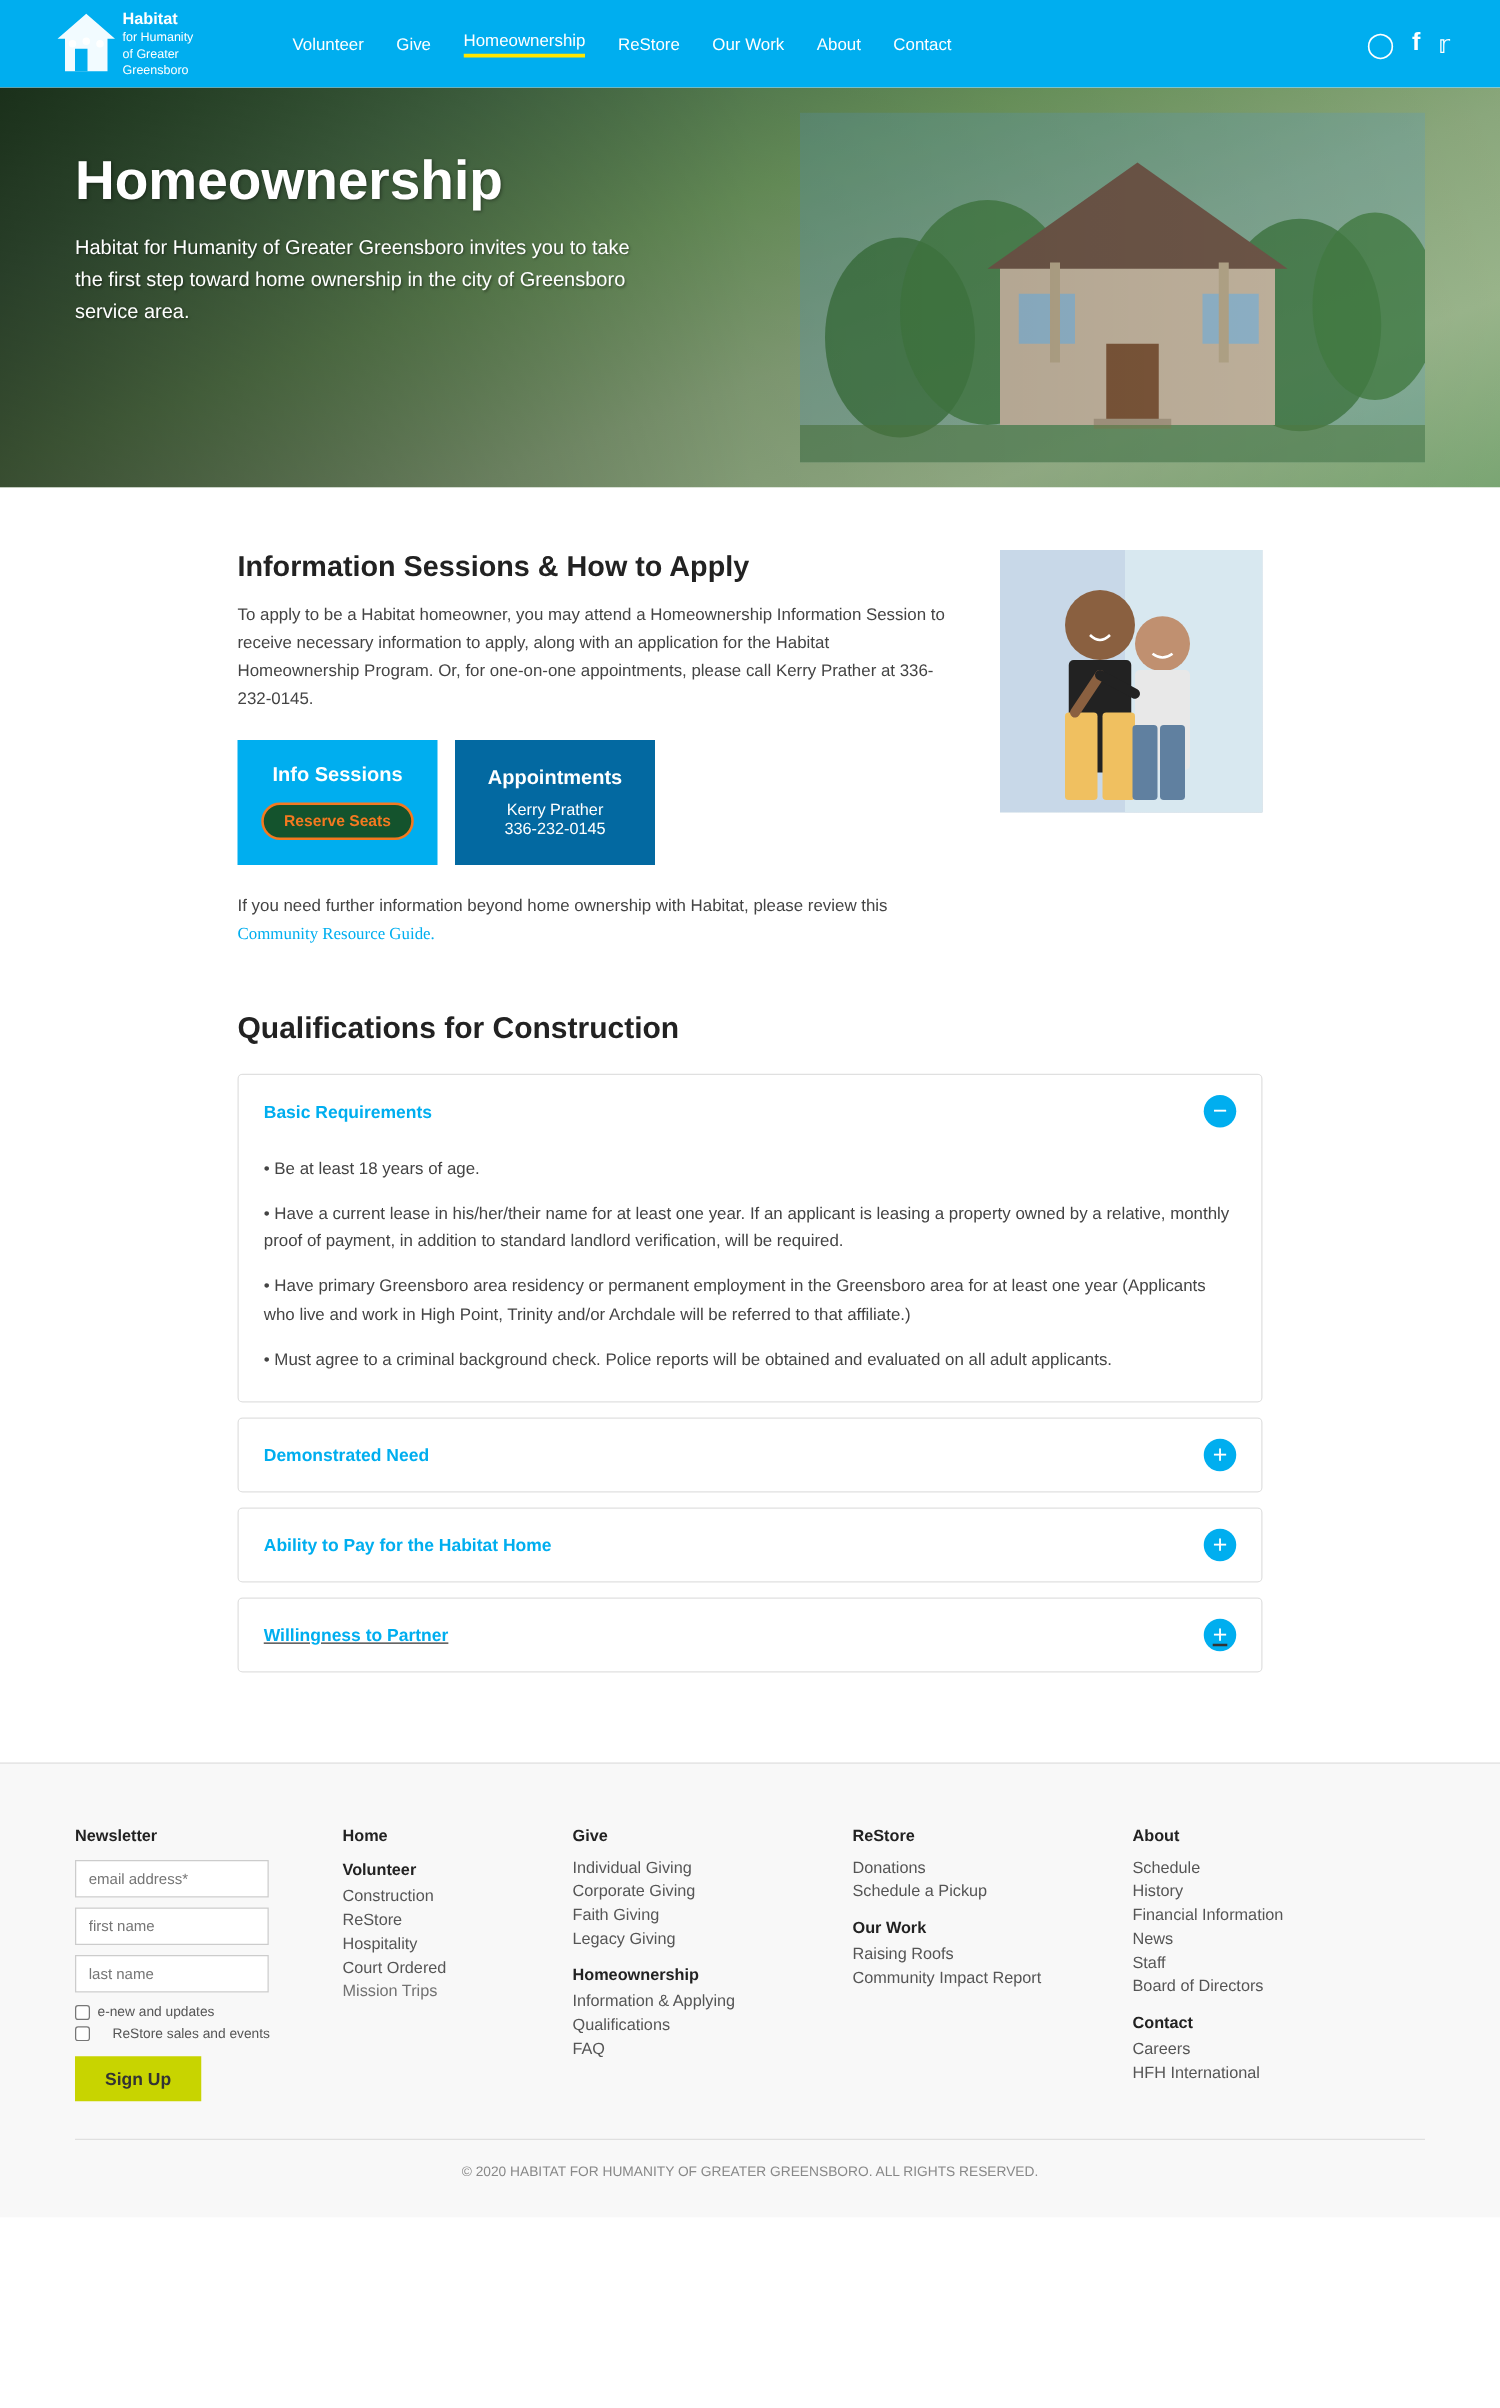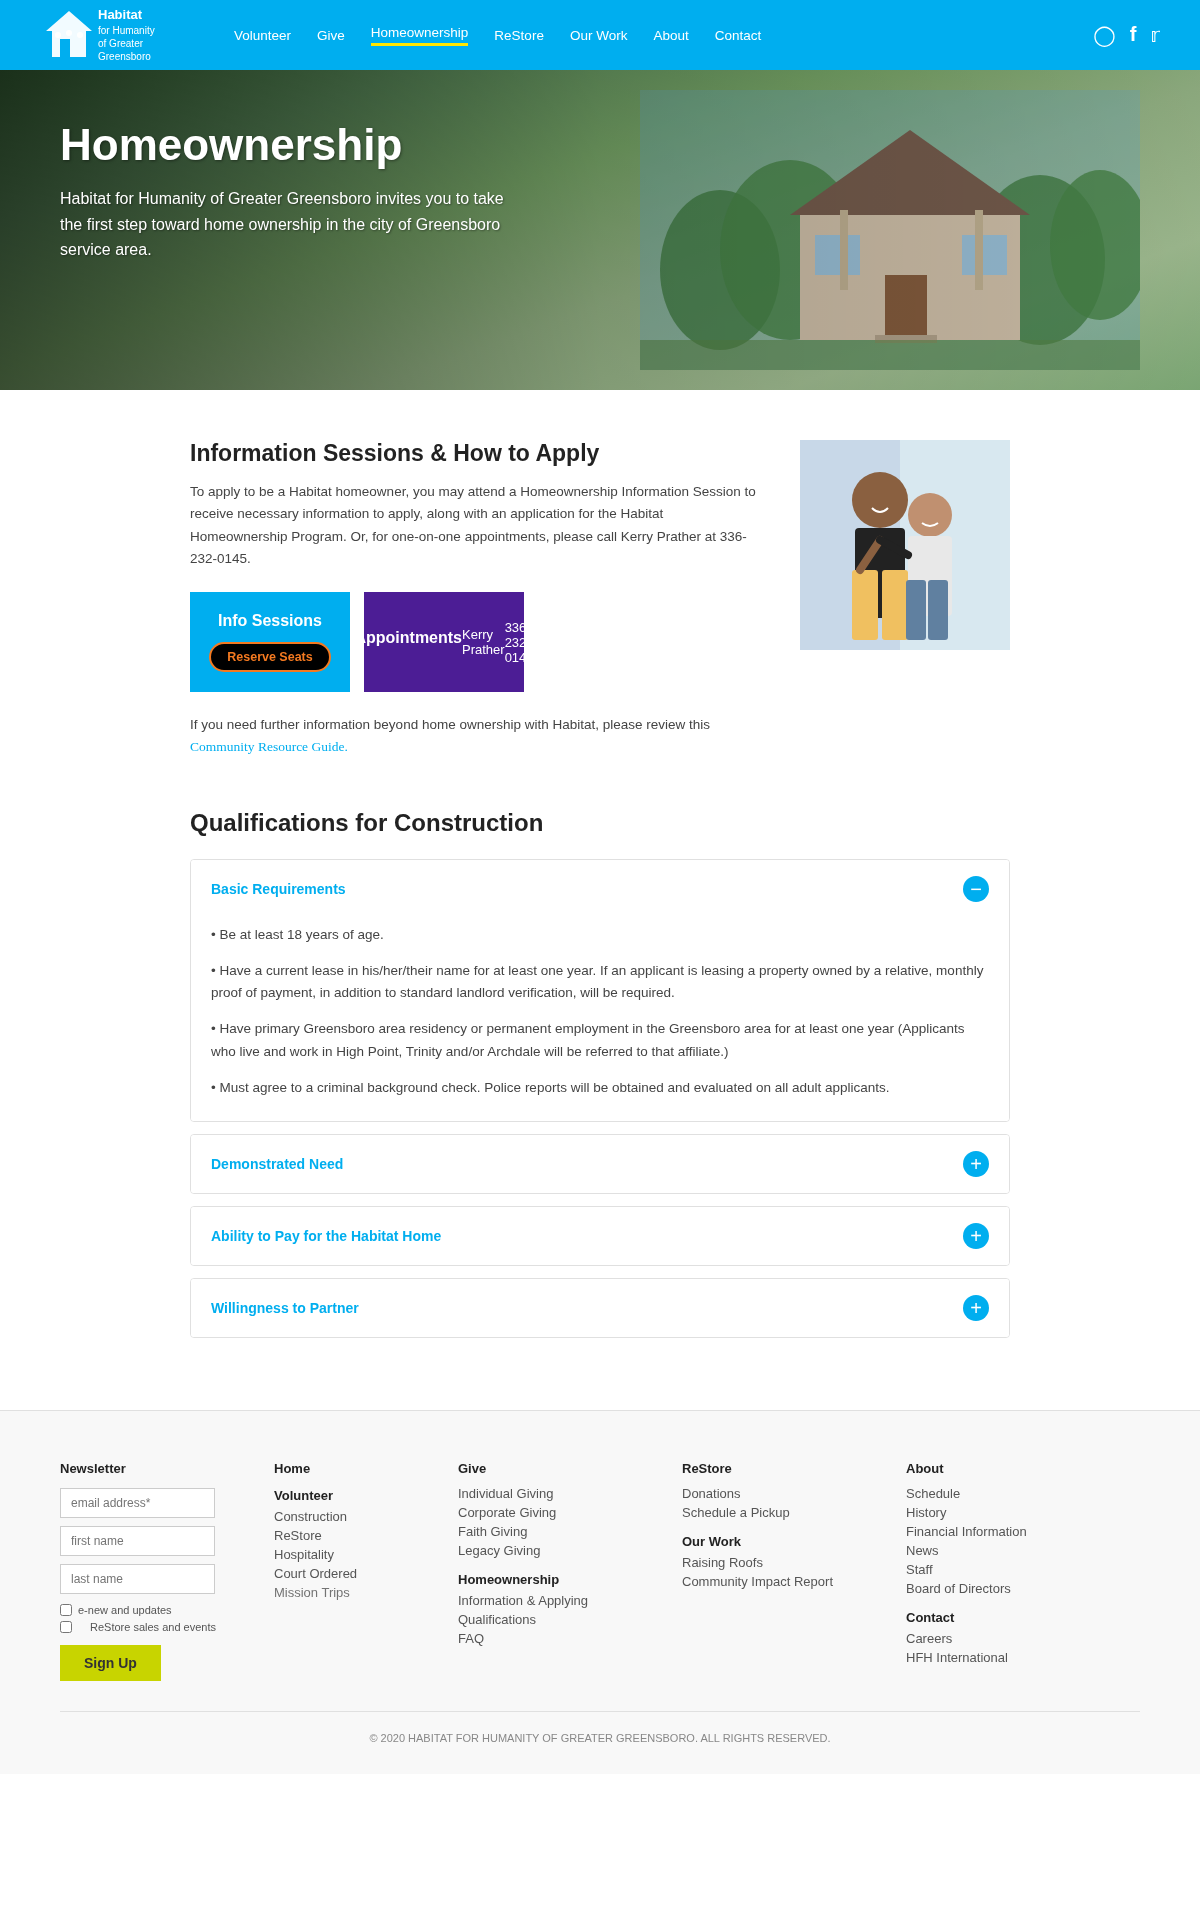--- a/index.html
+++ b/index.html
@@ -83,24 +83,24 @@
 
 <section style="max-width:900px;margin:0 auto;padding:50px 40px 20px;">
   <div style="display:flex;gap:40px;align-items:flex-start;">
     <div style="flex:1;">
       <h2 style="font-size:23px;font-weight:800;color:#222;margin-bottom:14px;">Information Sessions &amp; How to Apply</h2>
       <p style="font-size:13.5px;color:#444;line-height:1.65;margin-bottom:22px;">To apply to be a Habitat homeowner, you may attend a Homeownership Information Session to receive necessary information to apply, along with an application for the Habitat Homeownership Program. Or, for one-on-one appointments, please call Kerry Prather at 336-232-0145.</p>
       <div style="display:flex;gap:14px;margin-bottom:22px;">
 
         <div style="background:#00aeef;width:160px;min-height:100px;display:flex;flex-direction:column;align-items:center;justify-content:center;padding:14px 10px;cursor:pointer;">
           <span style="font-size:16px;font-weight:700;color:#fff;margin-bottom:12px;text-align:center;">Info Sessions</span>
-          <button style="background:#000000;color:#f47920;border:2px solid #f47920;border-radius:20px;padding:6px 16px;font-size:12.5px;font-weight:600;cursor:pointer;">Reserve Seats</button>
+          <button style="background:#14532d;color:#f47920;border:2px solid #f47920;border-radius:20px;padding:6px 16px;font-size:12.5px;font-weight:600;cursor:pointer;">Reserve Seats</button>
         </div>
 
-        <div style="background:#4c1d95;width:160px;min-height:100px;display:flex;flex-direction:row;align-items:center;justify-content:center;padding:14px 10px;cursor:pointer;">
+        <div style="background:#0369a1;width:160px;min-height:100px;display:flex;flex-direction:column;align-items:center;justify-content:center;padding:14px 10px;cursor:pointer;">
           <span style="font-size:16px;font-weight:700;color:#fff;margin-bottom:8px;text-align:center;">Appointments</span>
           <span style="font-size:13px;color:#fff;">Kerry Prather</span>
           <span style="font-size:13px;color:#fff;">336-232-0145</span>
         </div>
       </div>
       <p style="font-size:13.5px;color:#444;line-height:1.65;">
         <span>If you need further information beyond home ownership with Habitat, please review this </span><a href="#" style="color:#00aeef;text-decoration:none;font-family:Liberation Serif, serif;">Community Resource Guide.</a>
       </p>
     </div>
     <div style="width:210px;flex-shrink:0;">
@@ -155,21 +155,21 @@
     </div>
   </div>
 
   <div style="border:1px solid #e0e0e0;border-radius:4px;margin-bottom:12px;overflow:hidden;">
     <div style="display:flex;align-items:center;justify-content:space-between;padding:16px 20px;background:#fff;cursor:pointer;">
       <span style="color:#00aeef;font-size:14px;font-weight:700;">Ability to Pay for the Habitat Home</span>
       <div style="width:26px;height:26px;background:#00aeef;border-radius:50%;display:flex;align-items:center;justify-content:center;color:#fff;font-size:20px;font-weight:300;line-height:1;">+</div>
     </div>
   </div>
 
-  <div style="border:1px solid #e0e0e0;border-radius:4px;margin-bottom:12px;overflow:hidden;">
+  <div style="border:1px solid #e0e0e0;border-radius:4px;margin-bottom:12px;overflow:hidden;text-decoration:underline;">
     <div style="display:flex;align-items:center;justify-content:space-between;padding:16px 20px;background:#fff;cursor:pointer;">
       <span style="color:#00aeef;font-size:14px;font-weight:700;">Willingness to Partner</span>
       <div style="width:26px;height:26px;background:#00aeef;border-radius:50%;display:flex;align-items:center;justify-content:center;color:#fff;font-size:20px;font-weight:300;line-height:1;">+</div>
     </div>
   </div>
 </section>
 
 <footer style="background:#f8f8f8;border-top:1px solid #e0e0e0;padding:50px 60px 30px;">
   <div style="display:grid;grid-template-columns:200px 170px 210px 210px 200px;gap:0 14px;margin-bottom:30px;">
 

